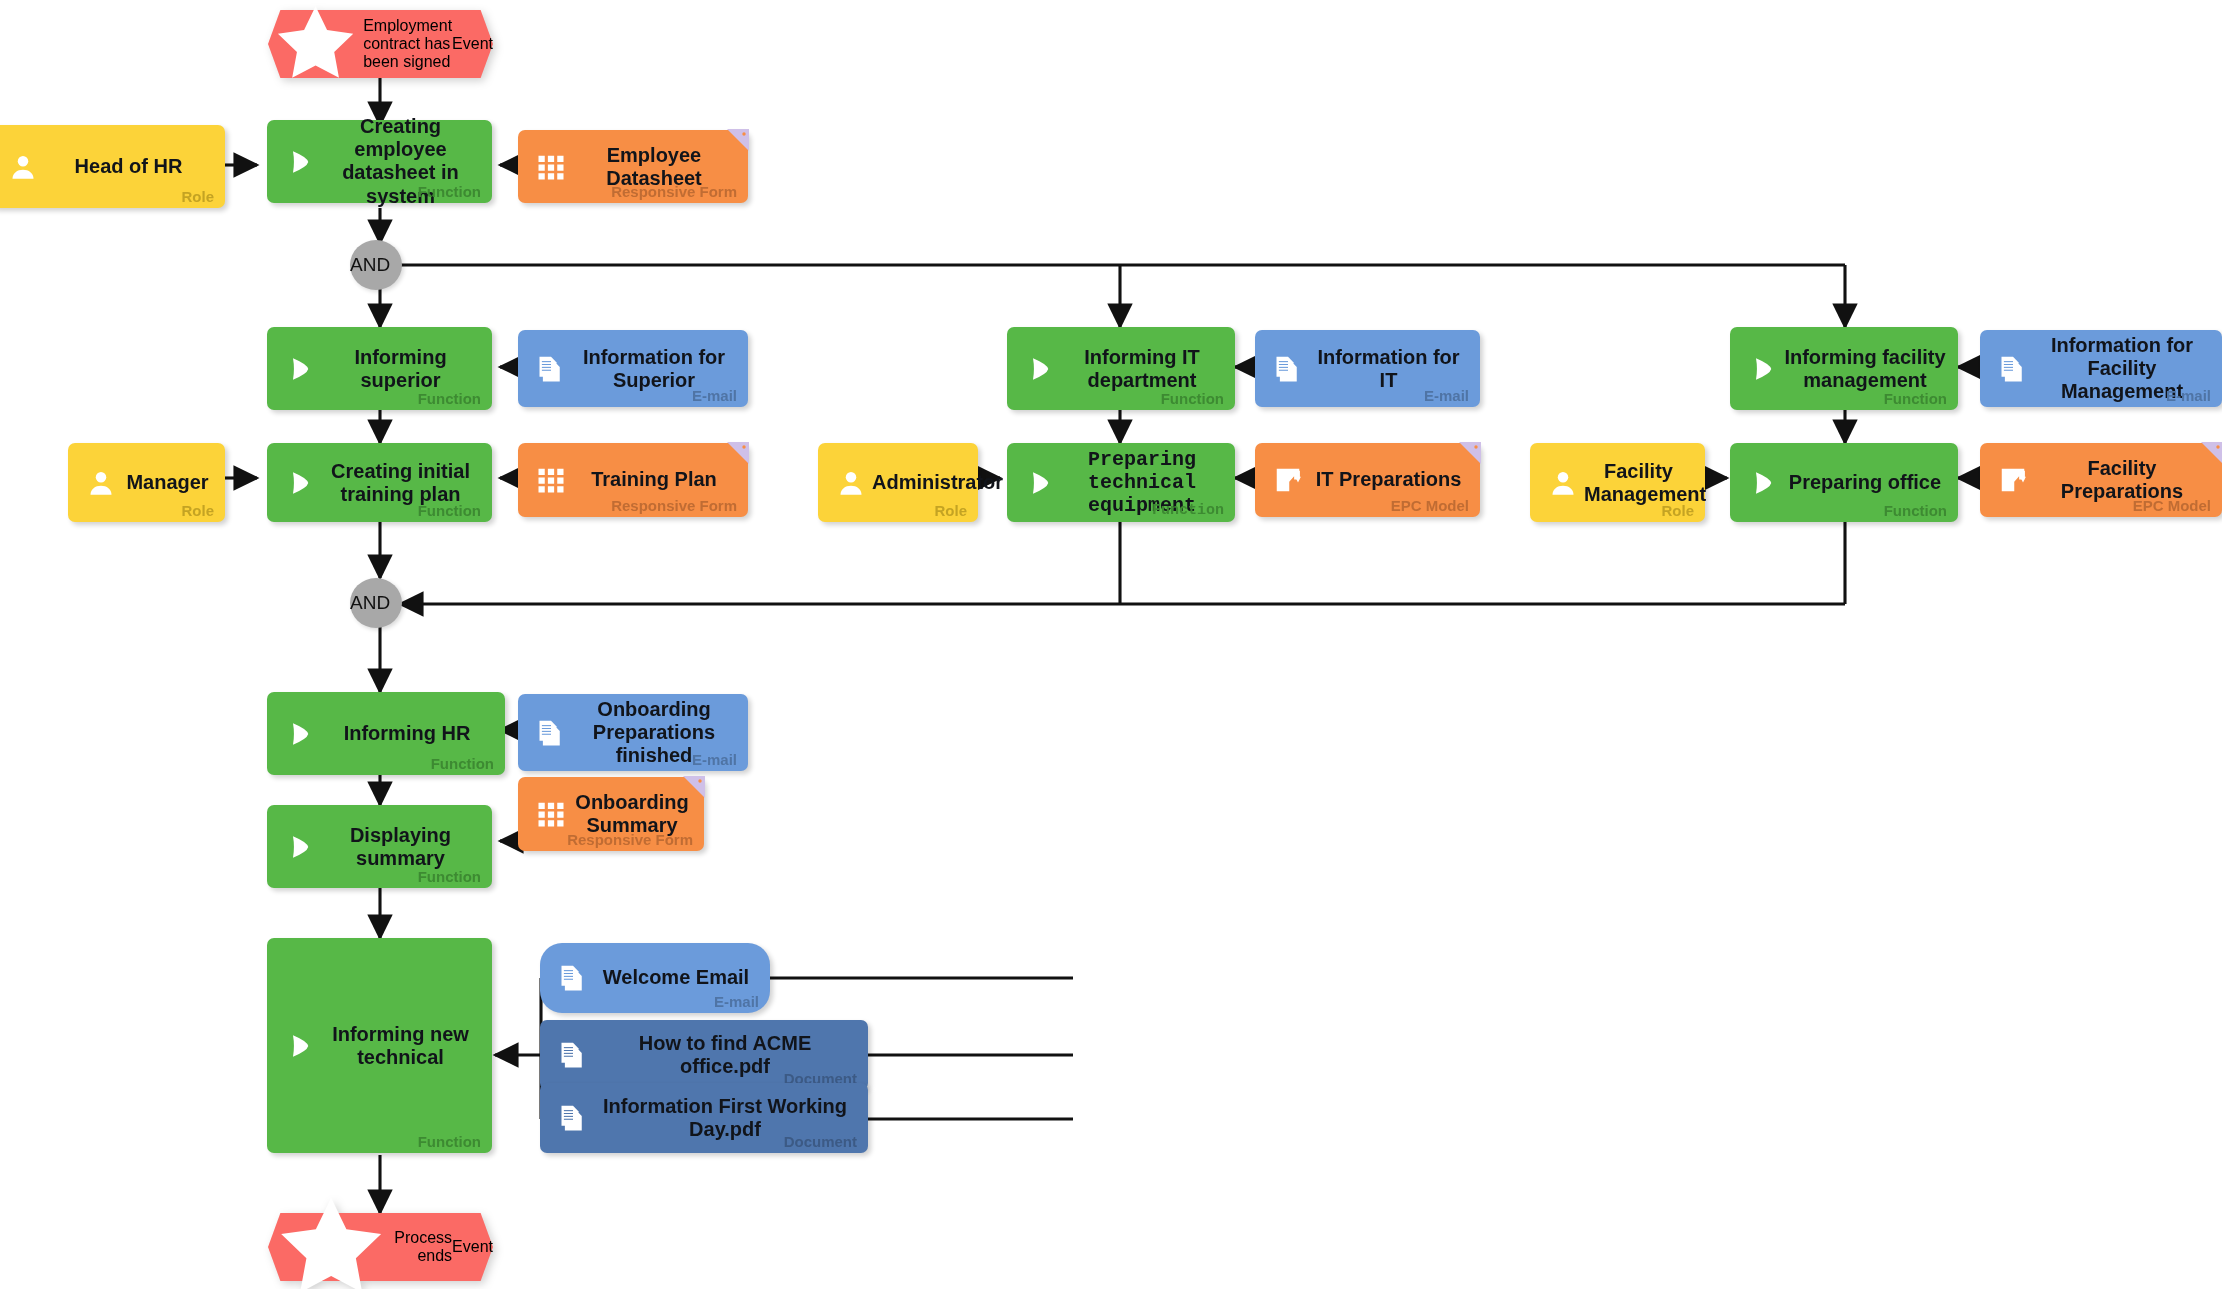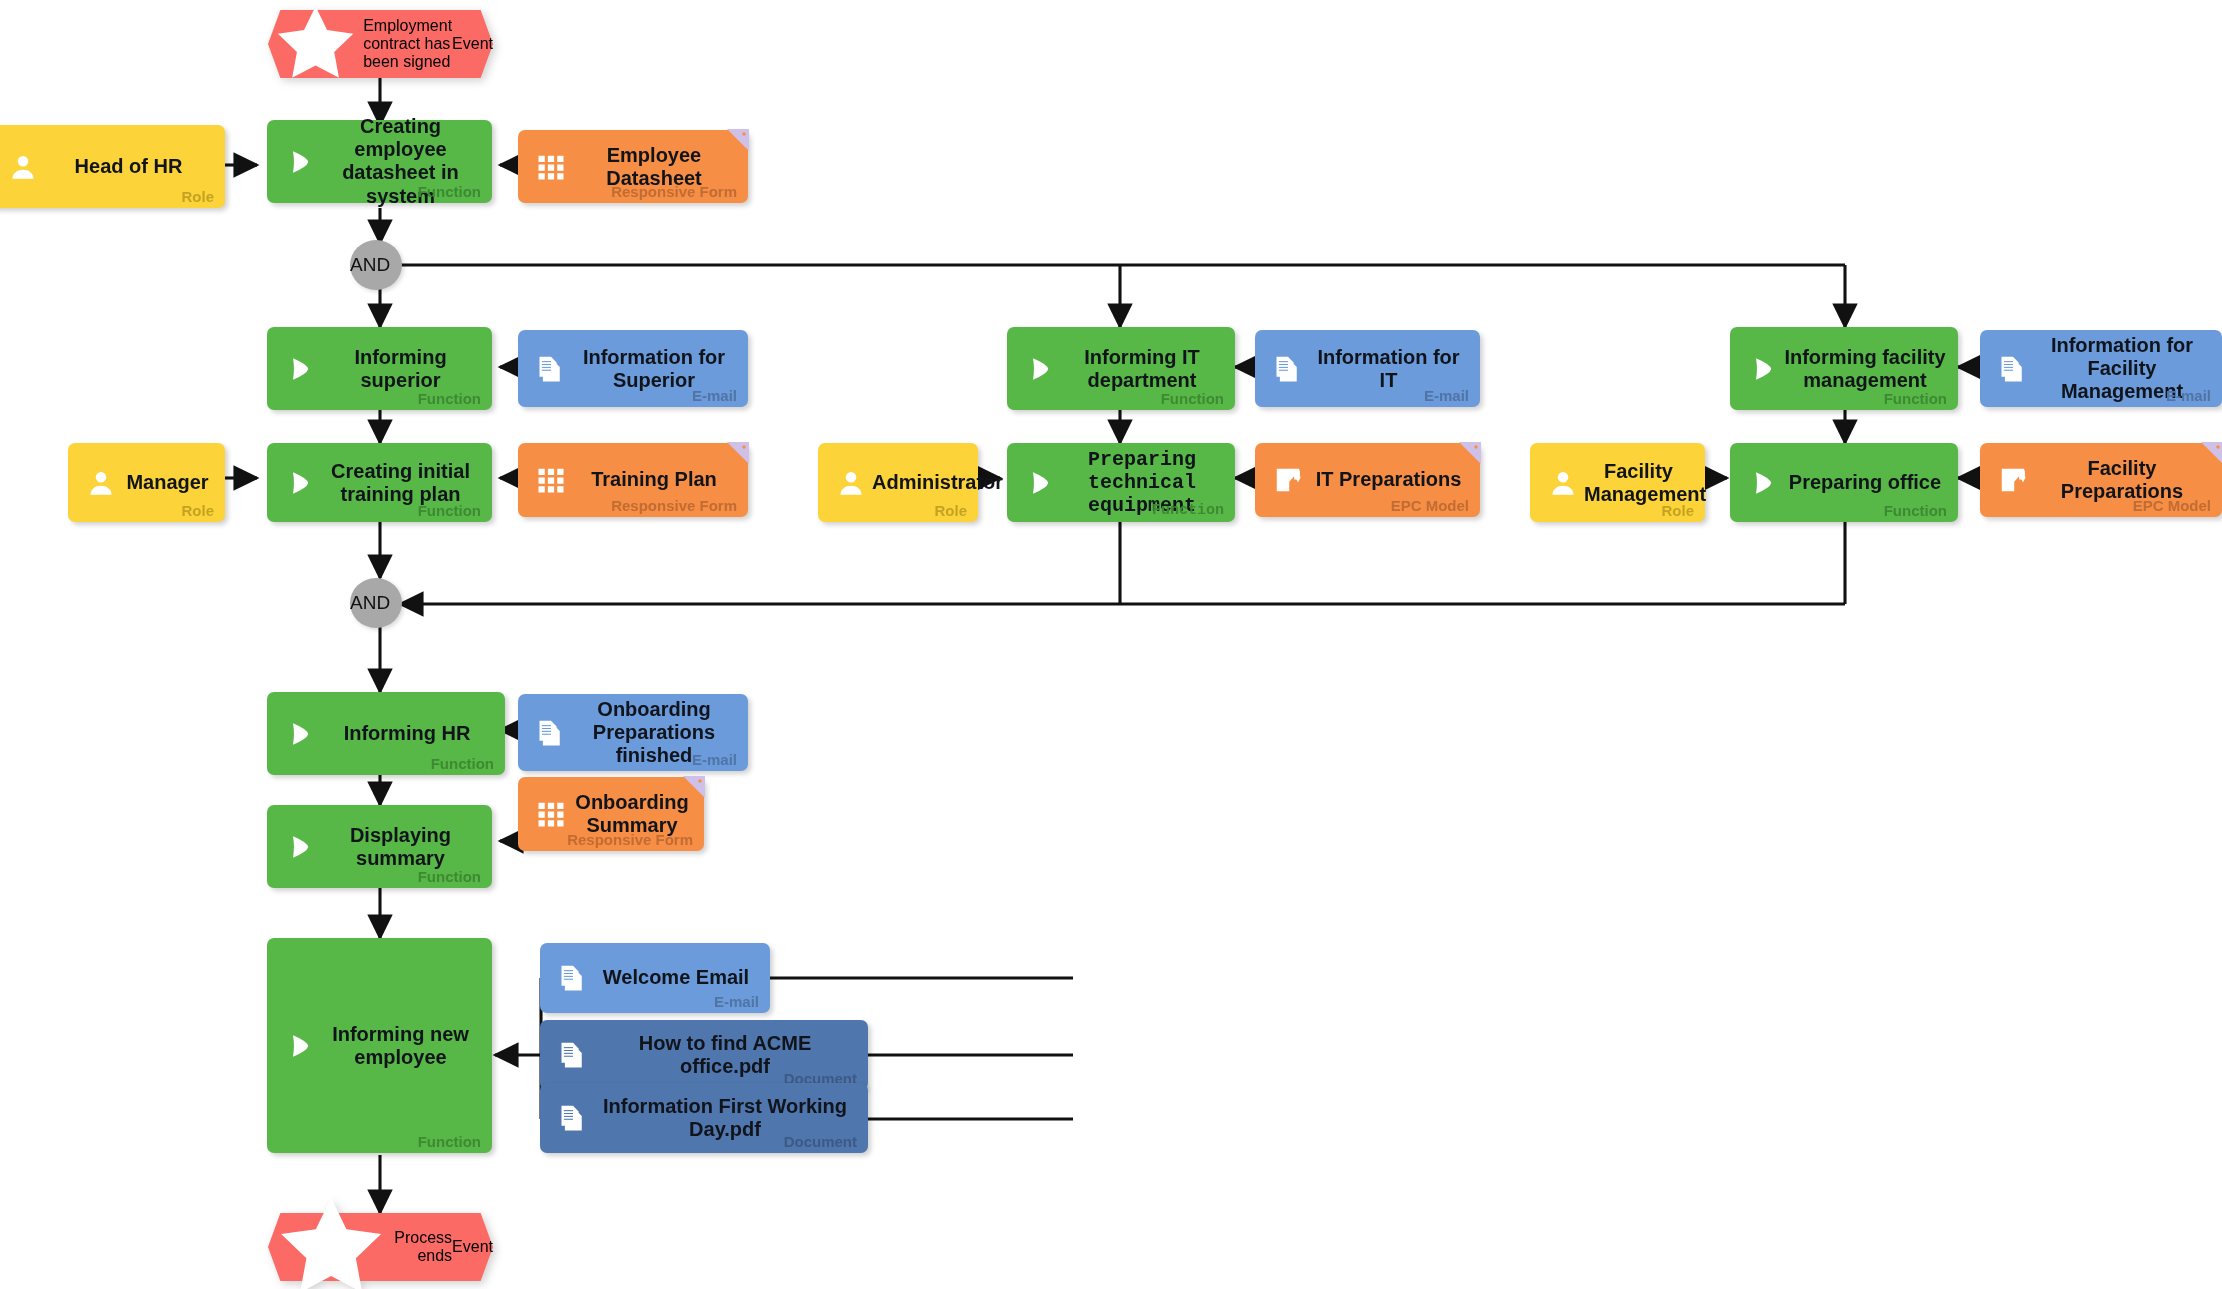--- a/index.html
+++ b/index.html
@@ -498,25 +498,25 @@
     <span class="type">Responsive Form</span>
   </div>
 
   <div class="node fn has-icon" style="left:267px;top:938px;width:225px;height:215px;">
     <span class="ic">
       <svg viewBox="0 0 24 24">
           <path fill="#fff" d="M6.4 3.4 Q17.6 8.1 18.6 12 Q17.6 15.9 6.4 20.6 Q7.9 12 6.4 3.4z"></path>
         </svg>
     </span>
     <span class="title">Informing new
-employee</span>
-    <span class="type">Function</span>
-  </div>
-
-  <div class="node mail has-icon" style="left:540px;top:943px;width:230px;height:70px;">
+technical</span>
+    <span class="type">Function</span>
+  </div>
+
+  <div class="node mail has-icon" style="left:540px;top:943px;width:230px;height:70px;border-radius:22px;">
     <span class="ic">
       <svg viewBox="0 0 24 24">
           <g fill="#fff">
             <path d="M5.5 6h9.2l4.3 4.3V22H5.5z"></path>
             <path d="M2.8 2.2h9.2l4.3 4.3v11.7H2.8z"></path>
           </g>
           <g stroke="#6b9bdb" stroke-width="0.85">
             <line x1="4.7" y1="6.1" x2="12" y2="6.1"></line>
             <line x1="4.7" y1="8.4" x2="12" y2="8.4"></line>
             <line x1="4.7" y1="10.7" x2="12" y2="10.7"></line>

